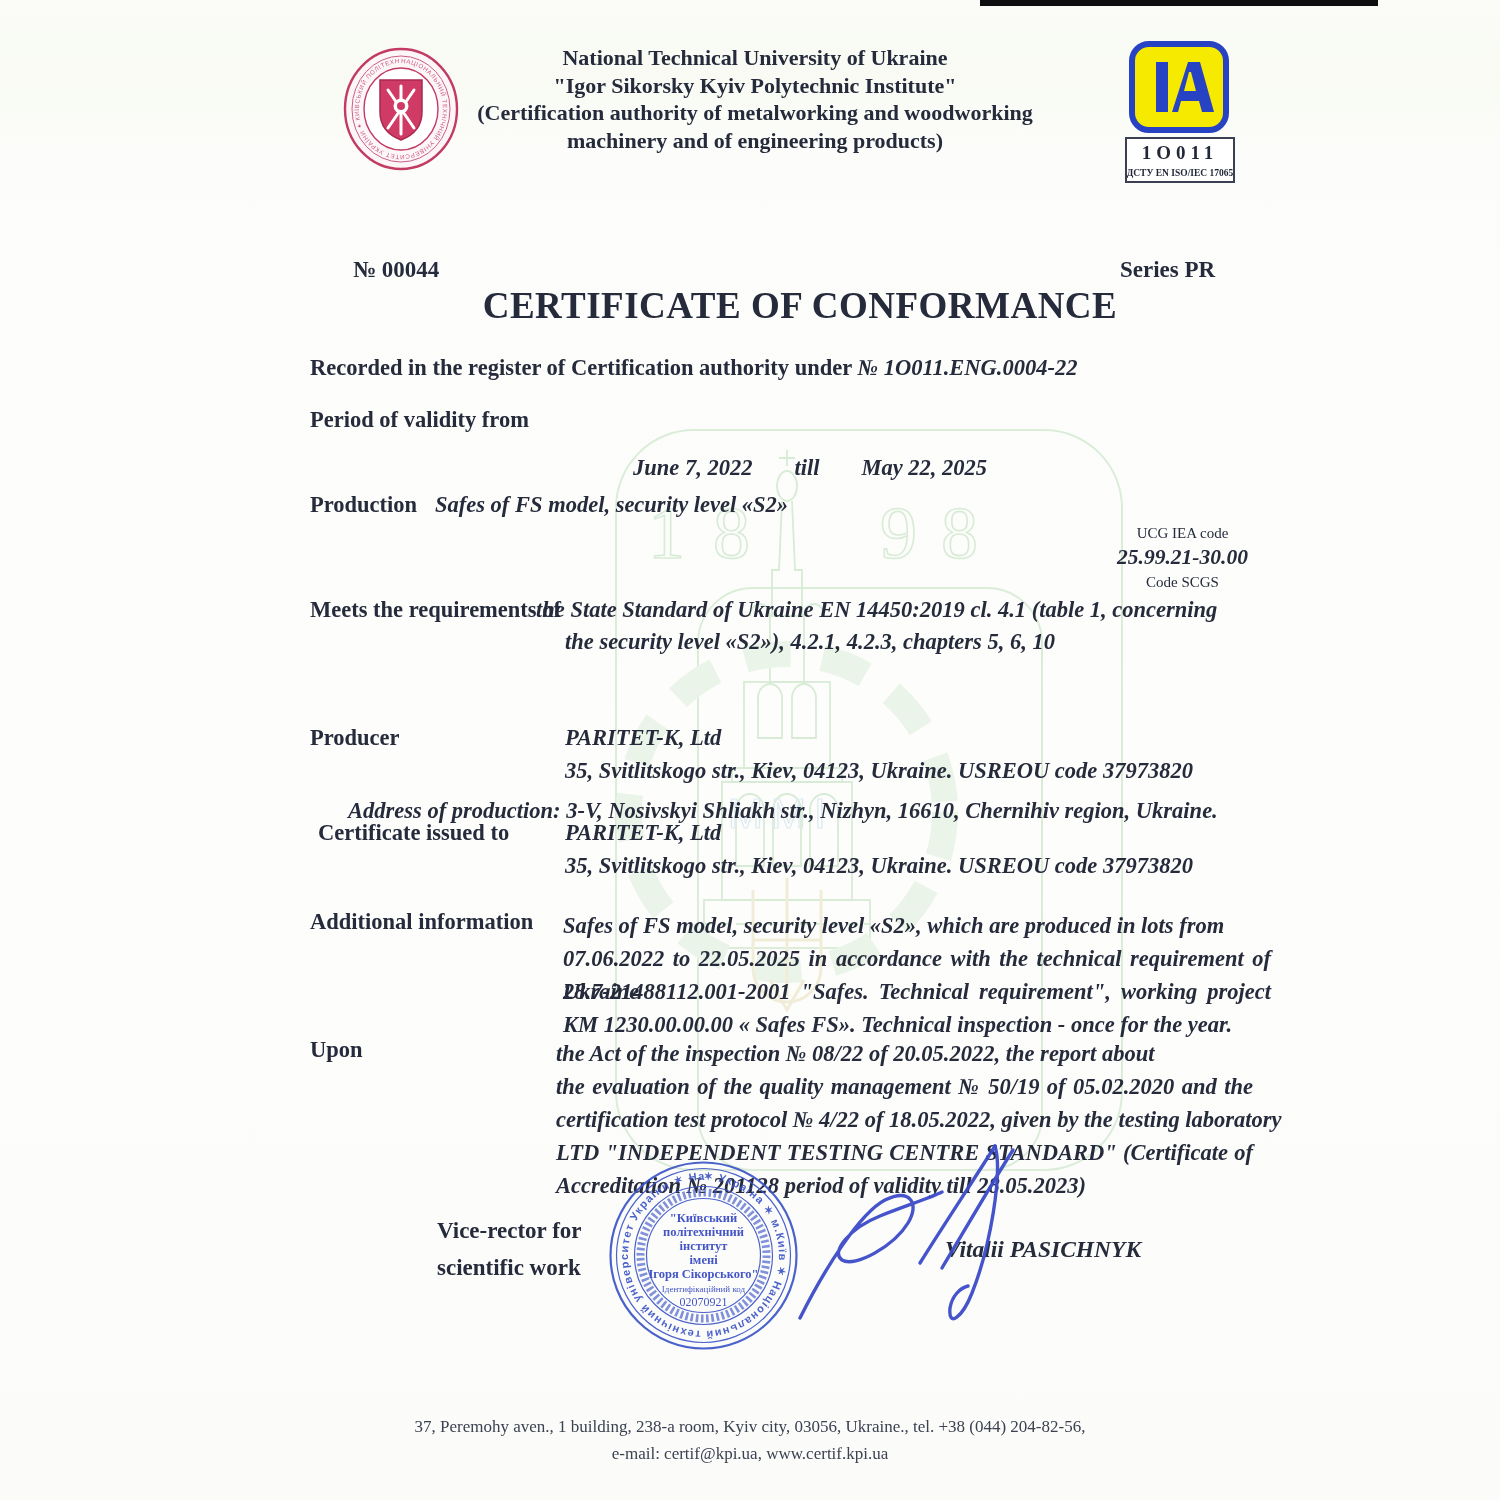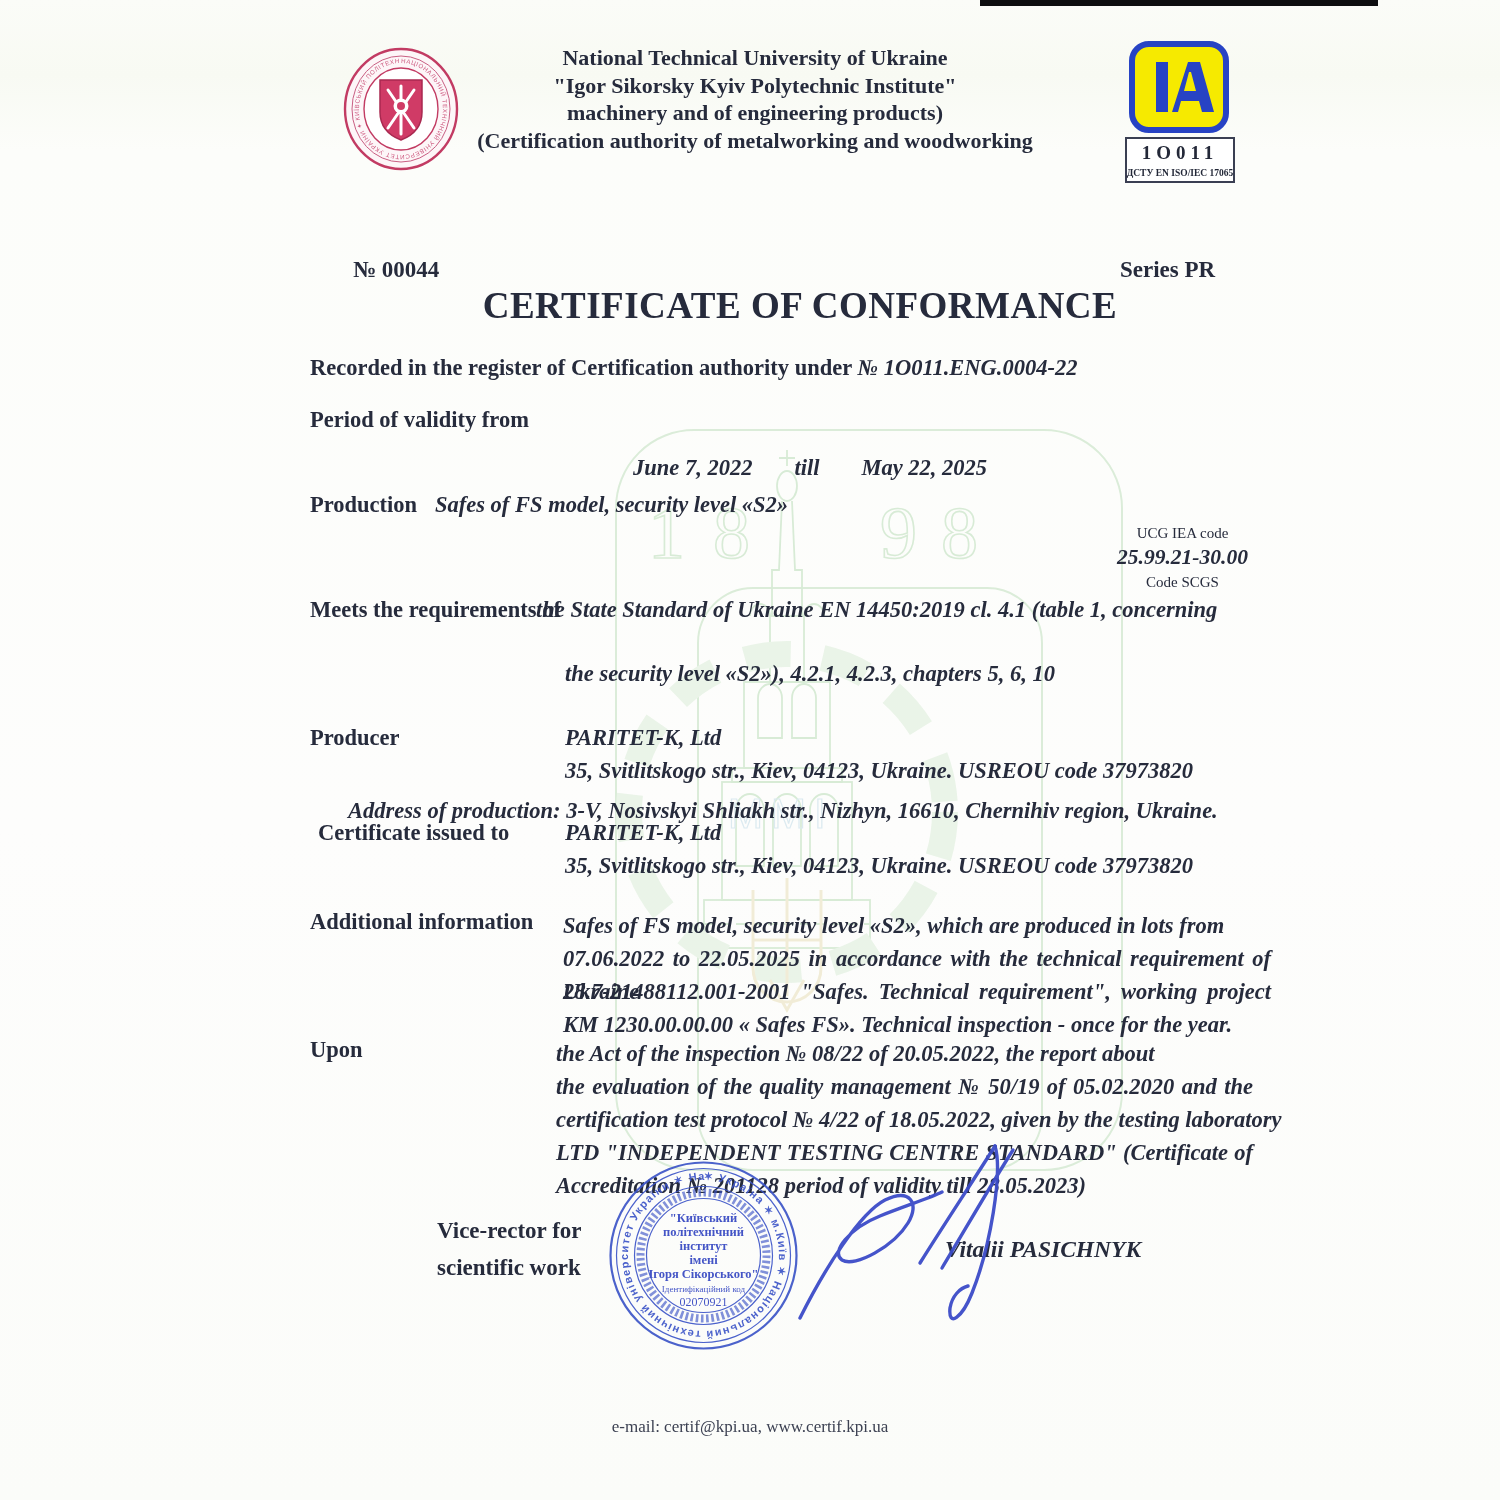--- a/index.html
+++ b/index.html
@@ -26,21 +26,21 @@
   .period-label{left:310px;top:407px;}
   .period-dates{left:633px;top:407px;margin-top:48px;}
   .gap1{display:inline-block;width:42px;}
   .prod-label{left:310px;top:492px;}
   .prod-val{left:435px;top:492px;}
   .ucg{left:1100px;top:522px;width:165px;text-align:center;}
   .ucg-small{font-size:15px;line-height:22px;}
   .ucg-code{font-size:21.5px;font-weight:bold;font-style:italic;line-height:27px;}
   .meets-label{left:310px;top:597px;}
   .meets-1{left:536px;top:597px;}
-  .meets-2{left:565px;top:629px;margin-top:32px;}
+  .meets-2{left:565px;top:629px;}
   .producer-label{left:310px;top:725px;}
   .producer-name{left:565px;top:725px;}
   .producer-addr{left:565px;top:758px;}
   .prod-addr-line{left:348px;top:790px;margin-top:8px;}
   .issued-label{left:310px;top:820px;margin-left:8px;}
   .issued-name{left:565px;top:820px;}
   .issued-addr{left:565px;top:853px;}
   .addinfo-label{left:310px;top:909px;}
   .addinfo-lines{left:545px;top:909px;width:708px;margin-left:18px;}
   .upon-label{left:310px;top:1037px;}
@@ -115,22 +115,22 @@
       <g stroke="#ffffff" stroke-width="3" stroke-linecap="round">
         <path d="M46,44 L72,82 M72,44 L46,82 M59,40 L59,88"></path>
       </g>
       <circle cx="59" cy="60" r="7.5" fill="#ffffff"></circle>
       <circle cx="59" cy="60" r="4" fill="#d03b66"></circle>
     </svg>
 
     <div class="abs org">
       <div>National Technical University of Ukraine</div>
       <div>"Igor Sikorsky Kyiv Polytechnic Institute"</div>
+      <div>(Certification authority of metalworking and woodworking</div>
       <div>machinery and of engineering products)</div>
-      <div>(Certification authority of metalworking and woodworking</div>
     </div>
 
     <svg class="abs mark-wrap" width="120" height="150" viewBox="0 0 120 150">
       <rect x="12" y="4" width="94" height="86" rx="17" fill="#f6ea00" stroke="#2743c4" stroke-width="6"></rect>
       <rect x="36" y="22" width="12" height="50" fill="#2743c4"></rect>
       <path d="M52,72 L68,22 L80,22 L94,72 L82,72 L79,61 L61,61 L58,72 Z M64,51 L76,51 L71,32 L69,32 Z" fill="#2743c4"></path>
       <rect x="6" y="98" width="108" height="44" fill="#ffffff" stroke="#3a3f52" stroke-width="2"></rect>
       <text x="60" y="119" text-anchor="middle" font-family="Liberation Serif, serif" font-weight="bold" font-size="19" letter-spacing="5" fill="#232838">1O011</text>
       <text x="60" y="136" text-anchor="middle" font-family="Liberation Serif, serif" font-weight="bold" font-size="9.5" fill="#232838">ДСТУ EN ISO/IEC 17065</text>
     </svg>
@@ -226,17 +226,18 @@
         <path d="M 30,190 C 55,140 90,85 115,72 C 140,60 150,75 138,95 C 124,118 85,140 72,132 C 60,124 80,100 110,88 C 135,78 160,70 172,64"></path>
         <path d="M 150,135 C 175,95 205,50 225,18"></path>
         <path d="M 172,140 C 196,100 222,55 243,22"></path>
         <path d="M 225,18 C 233,45 220,120 202,165 C 192,190 178,200 180,180 C 182,168 190,160 198,158"></path>
       </g>
     </svg>
 
     <div class="abs signer-name">Vitalii PASICHNYK</div>
 
     <div class="abs footer">
+      <div>37, Peremohy aven., 1 building, 238-a room, Kyiv city, 03056, Ukraine., tel. +38 (044) 204-82-56,</div>
       <div>e-mail: certif@kpi.ua, www.certif.kpi.ua</div>
     </div>
 
   </div>
 </div>
 
 </body></html>

